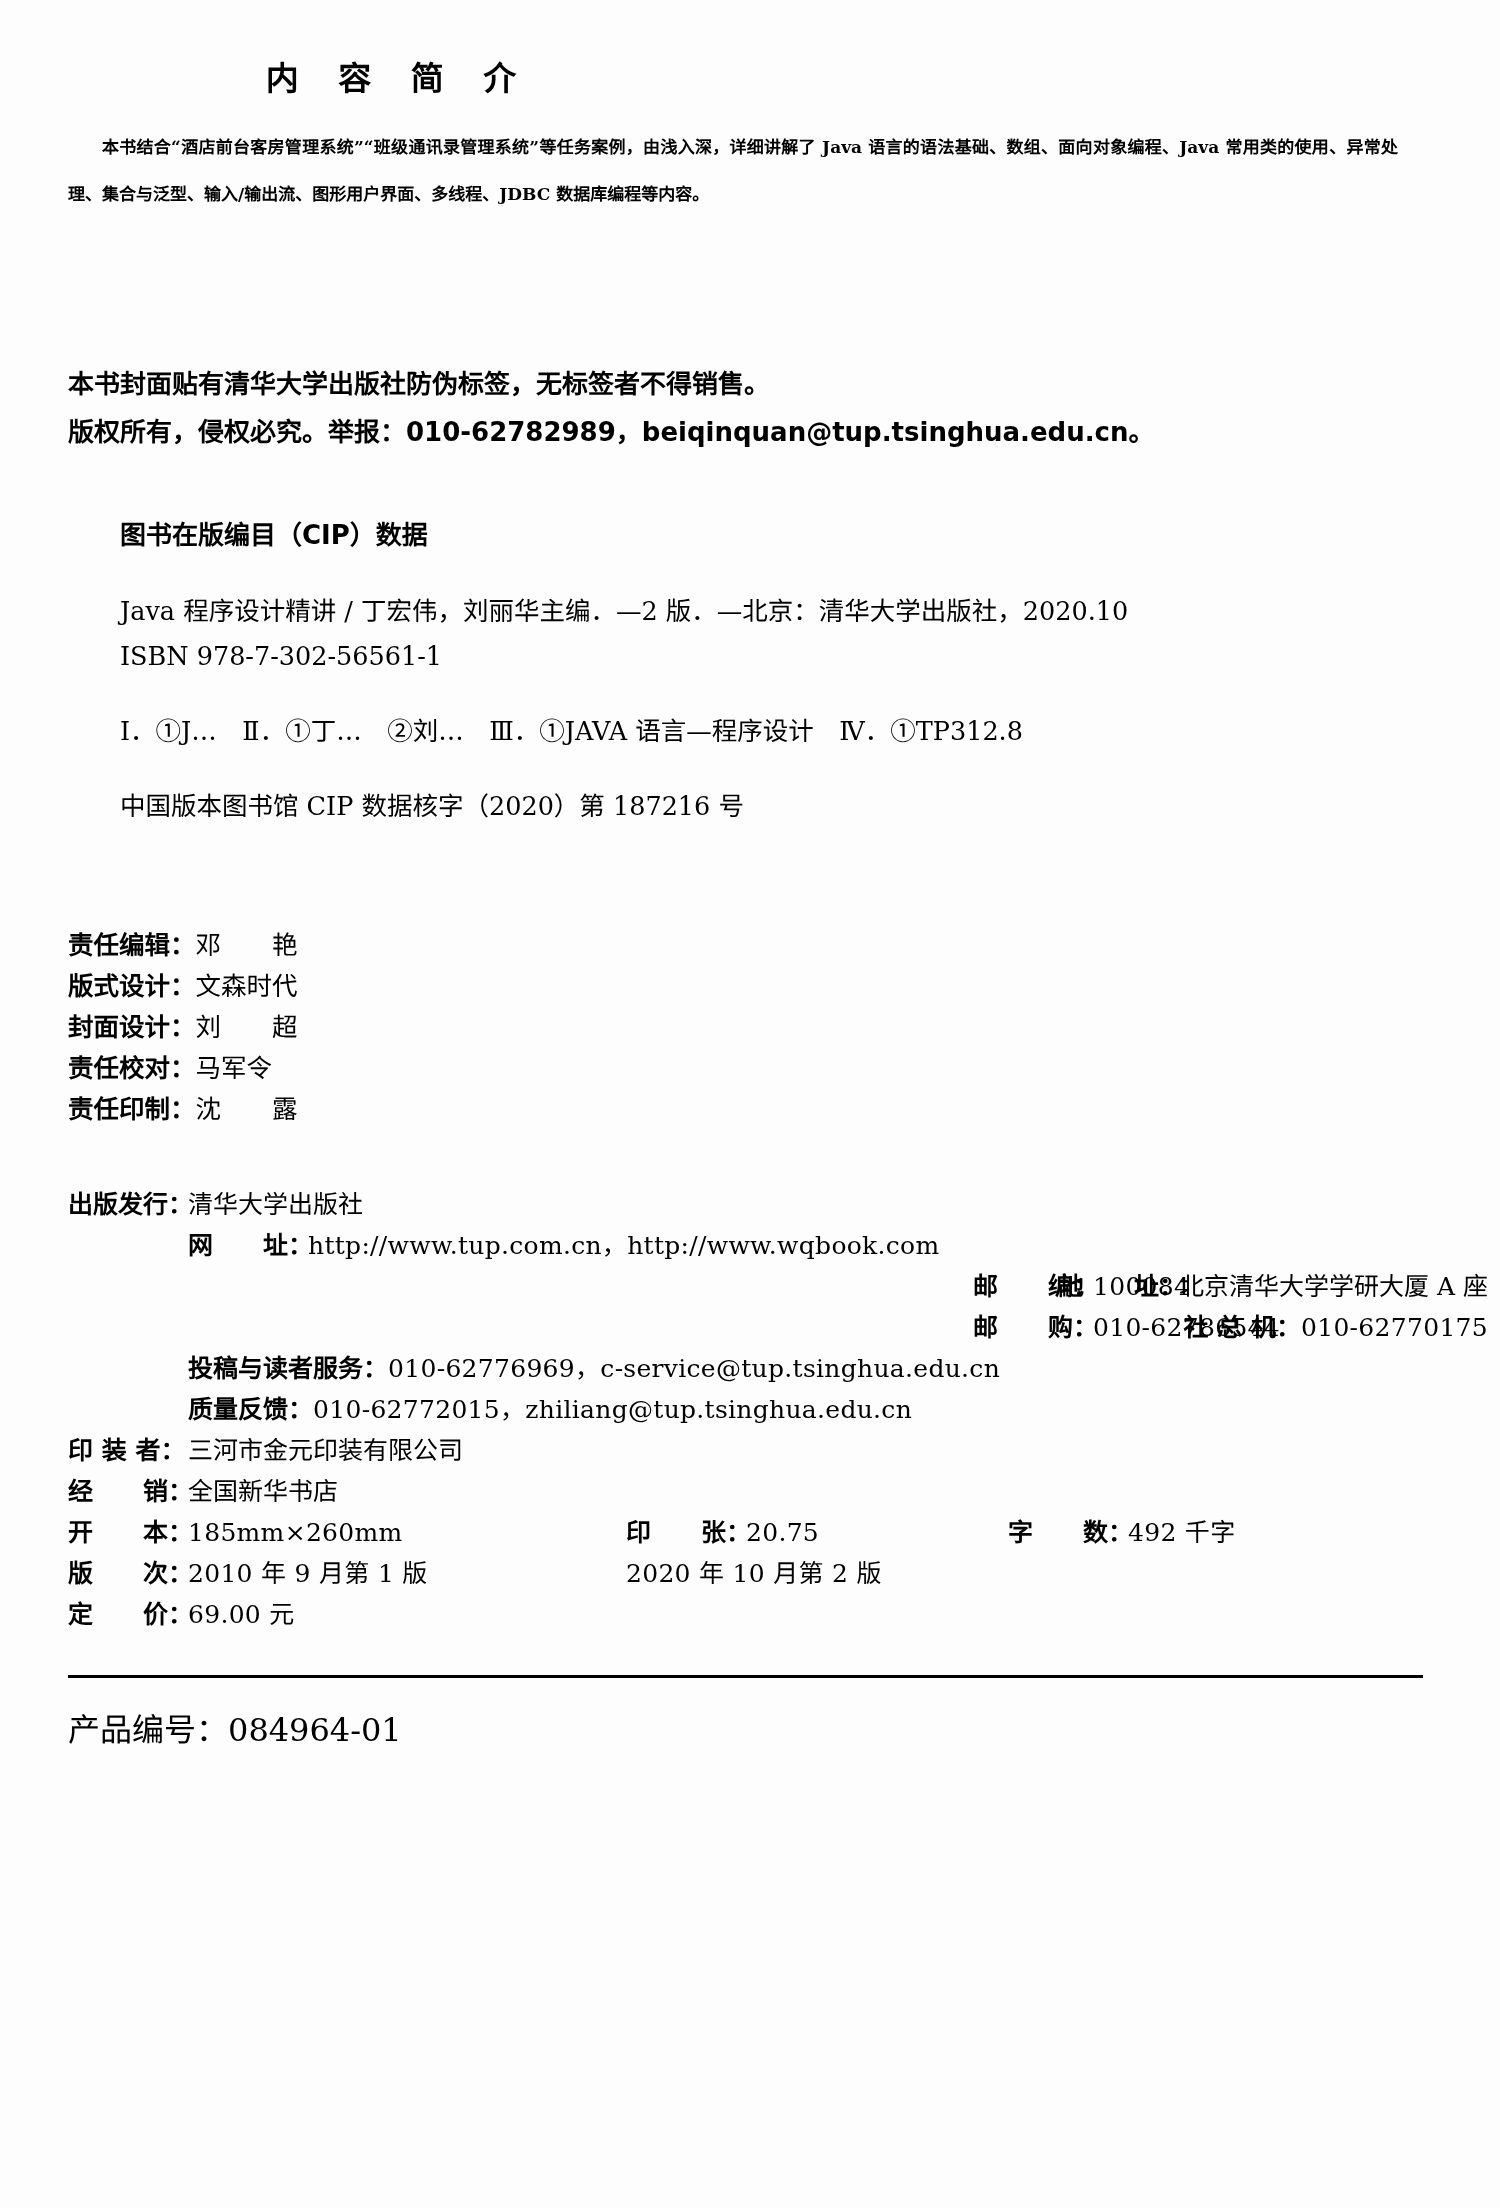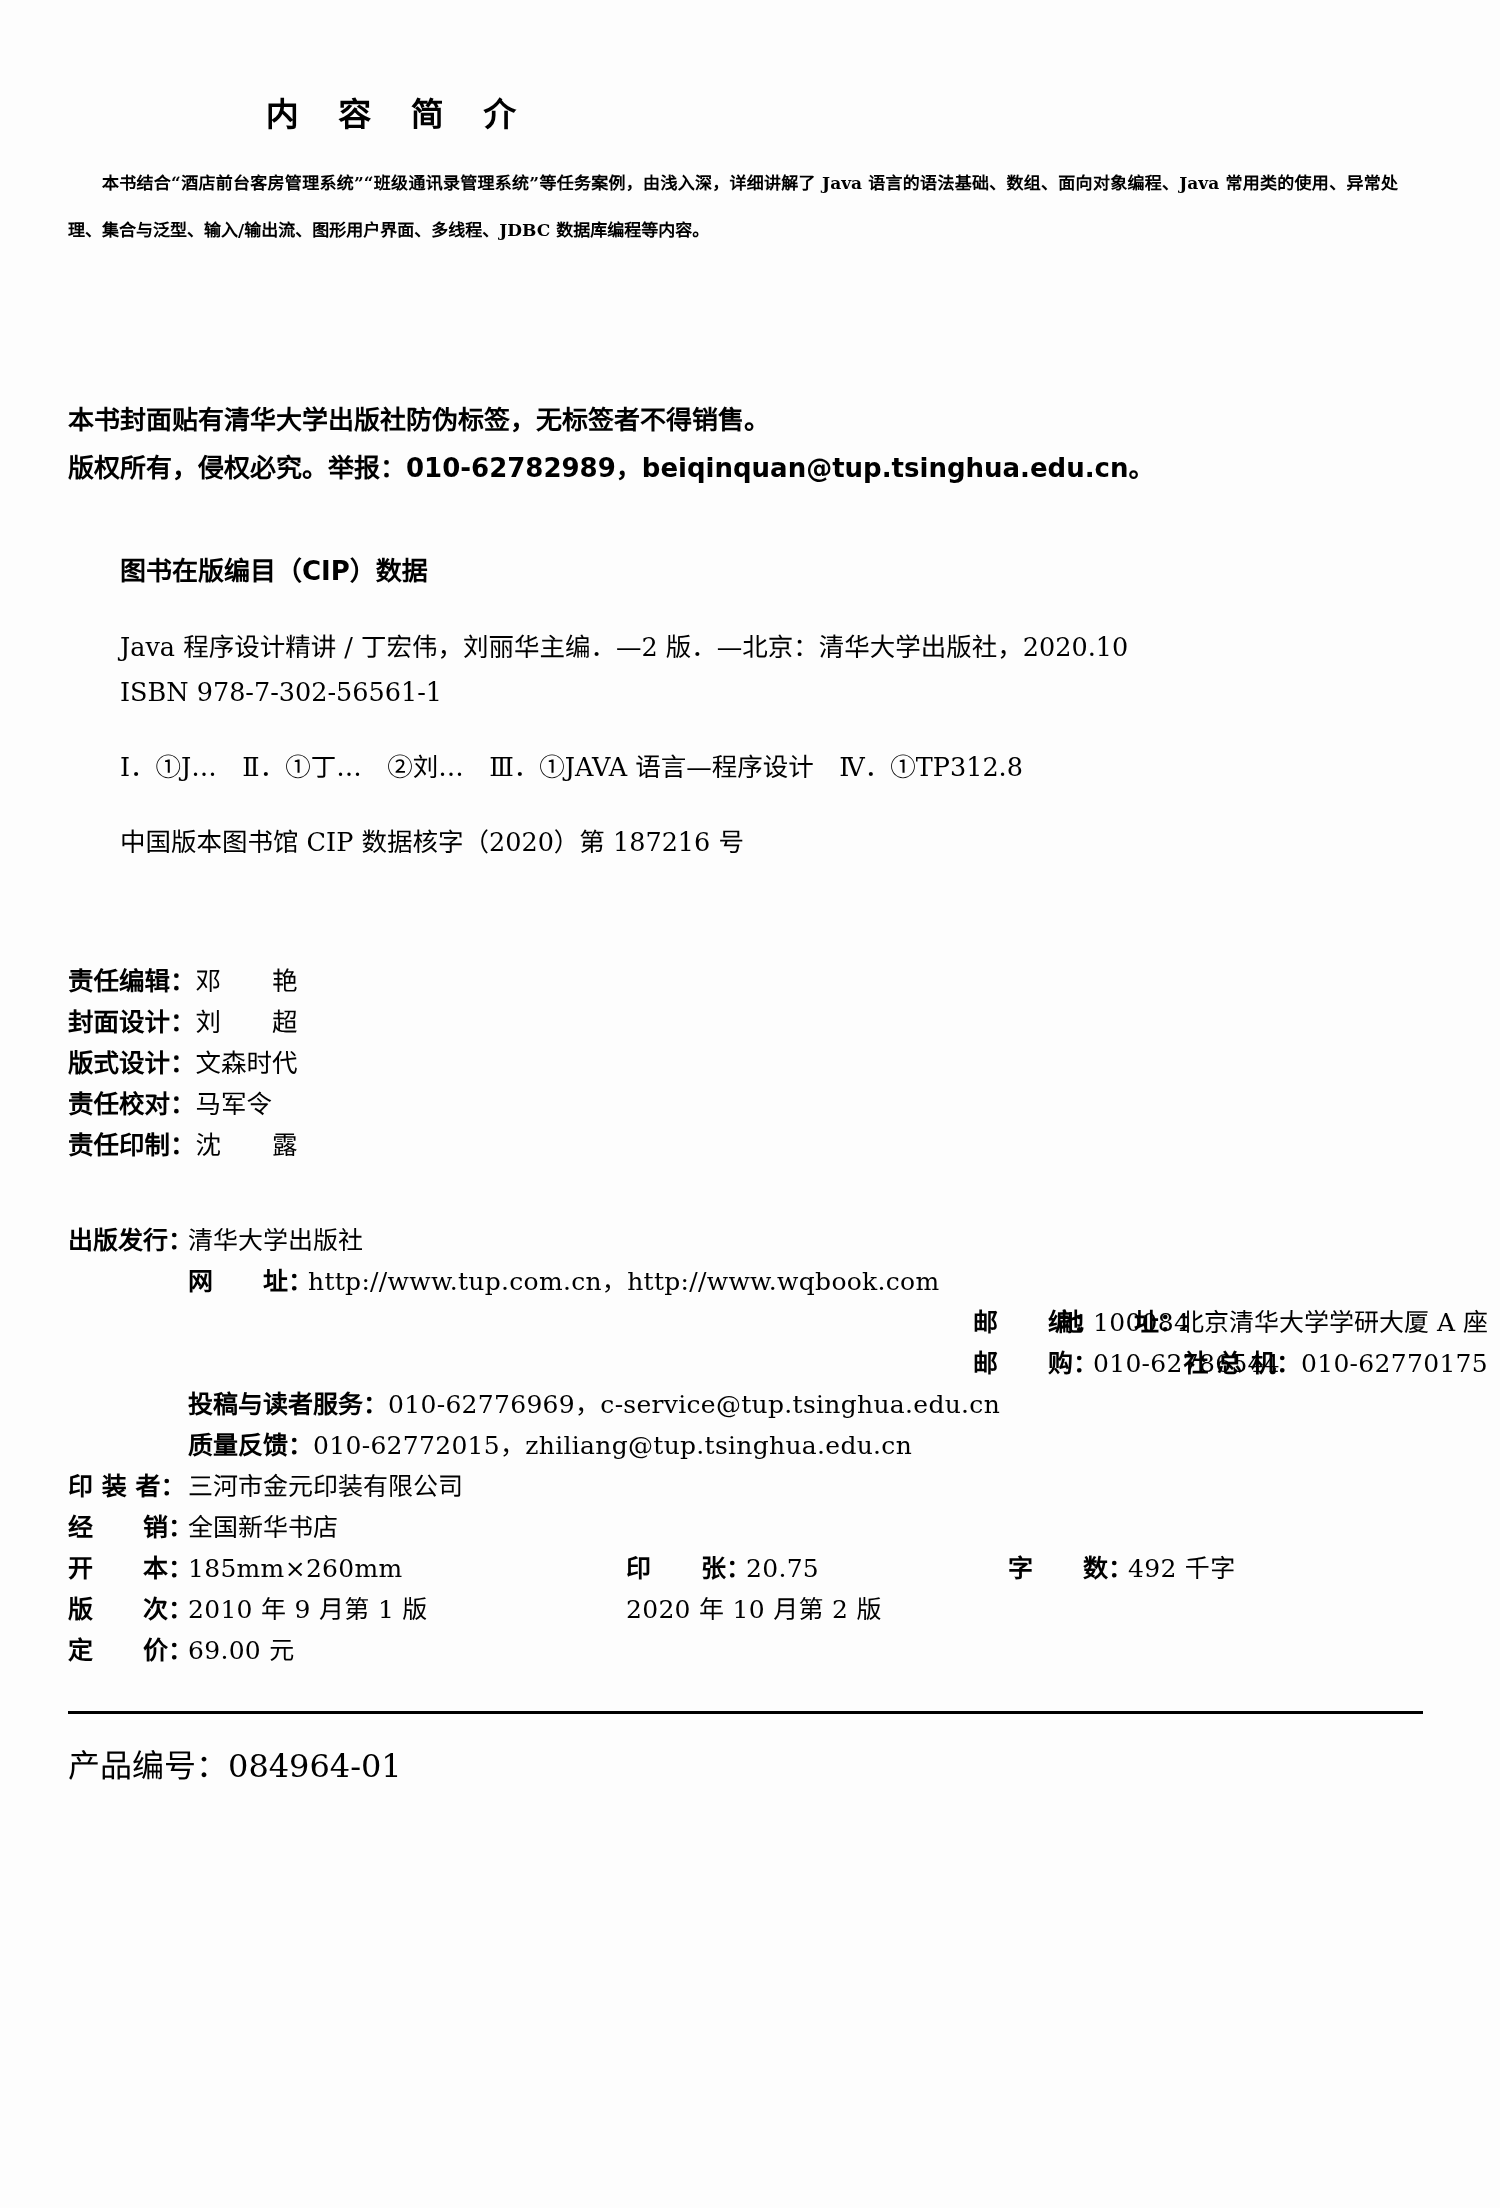--- a/index.html
+++ b/index.html
@@ -32,21 +32,21 @@
     top: 0px;
     width: 1420px;
   }
 
   
   .brief-title {
     text-align: center;
     font-weight: bold;
     font-size: 33px;
     letter-spacing: 14px;
-    padding-top: 88px;
+    padding-top: 52px;
     padding-right: 760px;
     font-family: "DejaVu Sans", "Liberation Sans", sans-serif;
   }
 
   
   .brief-body {
     width: 1330px;
     margin-top: 24px;
   }
   .brief-p {
@@ -183,24 +183,24 @@
       <div class="row">Ⅰ．①J…　Ⅱ．①丁…　②刘…　Ⅲ．①JAVA 语言—程序设计　Ⅳ．①TP312.8</div>
       <div class="cip-gap-b"></div>
       <div class="row">中国版本图书馆 CIP 数据核字（2020）第 187216 号</div>
     </div>
 
     <div class="staff">
       <div class="row">
         <span class="lbl">责任编辑：</span><span class="val">邓　　艳</span>
       </div>
       <div class="row">
+        <span class="lbl">版式设计：</span><span class="val">文森时代</span>
+      </div>
+      <div class="row">
         <span class="lbl">封面设计：</span><span class="val">刘　　超</span>
-      </div>
-      <div class="row">
-        <span class="lbl">版式设计：</span><span class="val">文森时代</span>
       </div>
       <div class="row">
         <span class="lbl">责任校对：</span><span class="val">马军令</span>
       </div>
       <div class="row">
         <span class="lbl">责任印制：</span><span class="val">沈　　露</span>
       </div>
     </div>
 
     <div class="pub">

